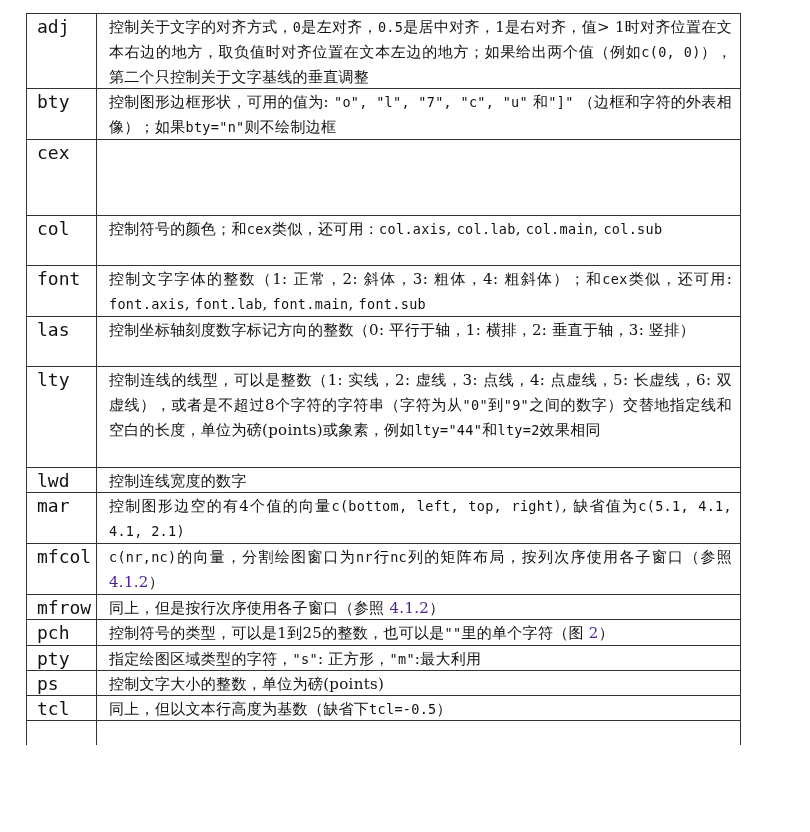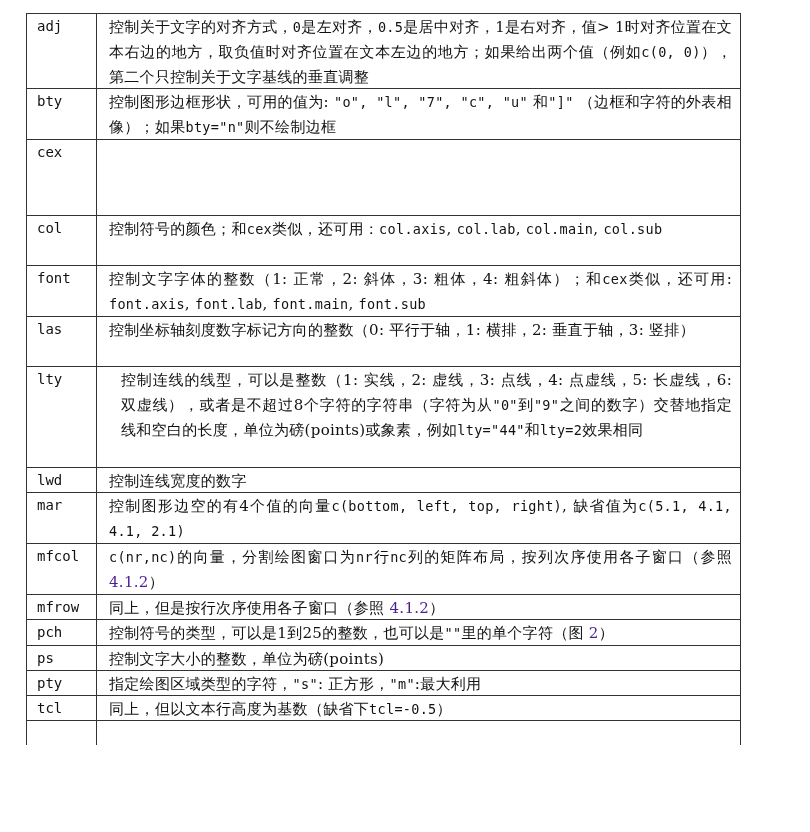--- a/index.html
+++ b/index.html
@@ -4,21 +4,21 @@
 <style>
   html, body { margin: 0; padding: 0; background: #ffffff; }
   body { width: 810px; height: 832px; overflow: hidden; position: relative;
          font-family: "DejaVu Serif", "Liberation Serif", serif; color: #111; }
   .tbl { position: absolute; left: 26px; top: 13px; width: 713px;
          border-left: 1px solid #333; border-right: 1px solid #333; }
   .row { display: flex; border-top: 1.5px solid #333; box-sizing: border-box; }
   .row:first-child { border-top: 1px solid #333; }
   .key { width: 70px; flex: 0 0 70px; border-right: 1px solid #333; box-sizing: border-box;
          padding: 2px 0 0 10px; font-family: "DejaVu Sans Mono", "Liberation Mono", monospace;
-         font-size: 14px; line-height: 21px; }
+         font-size: 18px; line-height: 21px; }
   .desc { flex: 1; padding: 1px 8px 0 12px; font-size: 15px; line-height: 25px;
           letter-spacing: 0.3px; text-align: justify; }
   .code { font-family: "DejaVu Sans Mono", "Liberation Mono", monospace; font-size: 13.5px; }
   .ref { color: #4c1d95; }
 </style>
 </head>
 <body>
 
 <div class="tbl" id="tbl">
     <div class="row" style="height: 75px;">
@@ -37,21 +37,21 @@
     <div class="desc"><span>控制符号的颜色；和</span><span class="code">cex</span><span>类似，还可用：</span><span class="code">col.axis</span><span>, </span><span class="code">col.lab</span><span>, </span><span class="code">col.main</span><span>, </span><span class="code">col.sub</span></div>
   </div>
     <div class="row" style="height: 51px;">
     <div class="key">font</div>
     <div class="desc"><span>控制文字字体的整数（1: 正常，2: 斜体，3: 粗体，4: 粗斜体）；和</span><span class="code">cex</span><span>类似，还可用: </span><span class="code">font.axis</span><span>, </span><span class="code">font.lab</span><span>, </span><span class="code">font.main</span><span>, </span><span class="code">font.sub</span></div>
   </div>
     <div class="row" style="height: 50px;">
     <div class="key">las</div>
     <div class="desc"><span>控制坐标轴刻度数字标记方向的整数（0: 平行于轴，1: 横排，2: 垂直于轴，3: 竖排）</span></div>
   </div>
-    <div class="row" style="height: 101px; gap: 12px;">
+    <div class="row" style="height: 101px;">
     <div class="key">lty</div>
     <div class="desc"><span>控制连线的线型，可以是整数（1: 实线，2: 虚线，3: 点线，4: 点虚线，5: 长虚线，6: 双虚线），或者是不超过8个字符的字符串（字符为从</span><span class="code">"0"</span><span>到</span><span class="code">"9"</span><span>之间的数字）交替地指定线和空白的长度，单位为磅(points)或象素，例如</span><span class="code">lty="44"</span><span>和</span><span class="code">lty=2</span><span>效果相同</span></div>
   </div>
     <div class="row" style="height: 25px;">
     <div class="key">lwd</div>
     <div class="desc"><span>控制连线宽度的数字</span></div>
   </div>
     <div class="row" style="height: 51px;">
     <div class="key">mar</div>
     <div class="desc"><span>控制图形边空的有4个值的向量</span><span class="code">c(bottom, left, top, right)</span><span>, 缺省值为</span><span class="code">c(5.1, 4.1, 4.1, 2.1)</span></div>
@@ -62,26 +62,26 @@
   </div>
     <div class="row" style="height: 25px;">
     <div class="key">mfrow</div>
     <div class="desc"><span>同上，但是按行次序使用各子窗口（参照 </span><span class="ref">4.1.2</span><span>）</span></div>
   </div>
     <div class="row" style="height: 26px;">
     <div class="key">pch</div>
     <div class="desc"><span>控制符号的类型，可以是1到25的整数，也可以是</span><span class="code">""</span><span>里的单个字符（图 </span><span class="ref">2</span><span>）</span></div>
   </div>
     <div class="row" style="height: 25px;">
+    <div class="key">pty</div>
+    <div class="desc"><span>指定绘图区域类型的字符，</span><span class="code">"s"</span><span>: 正方形，</span><span class="code">"m"</span><span>:最大利用</span></div>
+  </div>
+    <div class="row" style="height: 25px;">
     <div class="key">ps</div>
     <div class="desc"><span>控制文字大小的整数，单位为磅(points)</span></div>
-  </div>
-    <div class="row" style="height: 25px;">
-    <div class="key">pty</div>
-    <div class="desc"><span>指定绘图区域类型的字符，</span><span class="code">"s"</span><span>: 正方形，</span><span class="code">"m"</span><span>:最大利用</span></div>
   </div>
     <div class="row" style="height: 25px;">
     <div class="key">tcl</div>
     <div class="desc"><span>同上，但以文本行高度为基数（缺省下</span><span class="code">tcl=-0.5</span><span>）</span></div>
   </div>
     <div class="row" style="height: 25px;">
     <div class="key"></div>
     <div class="desc"></div>
   </div>
   </div>

